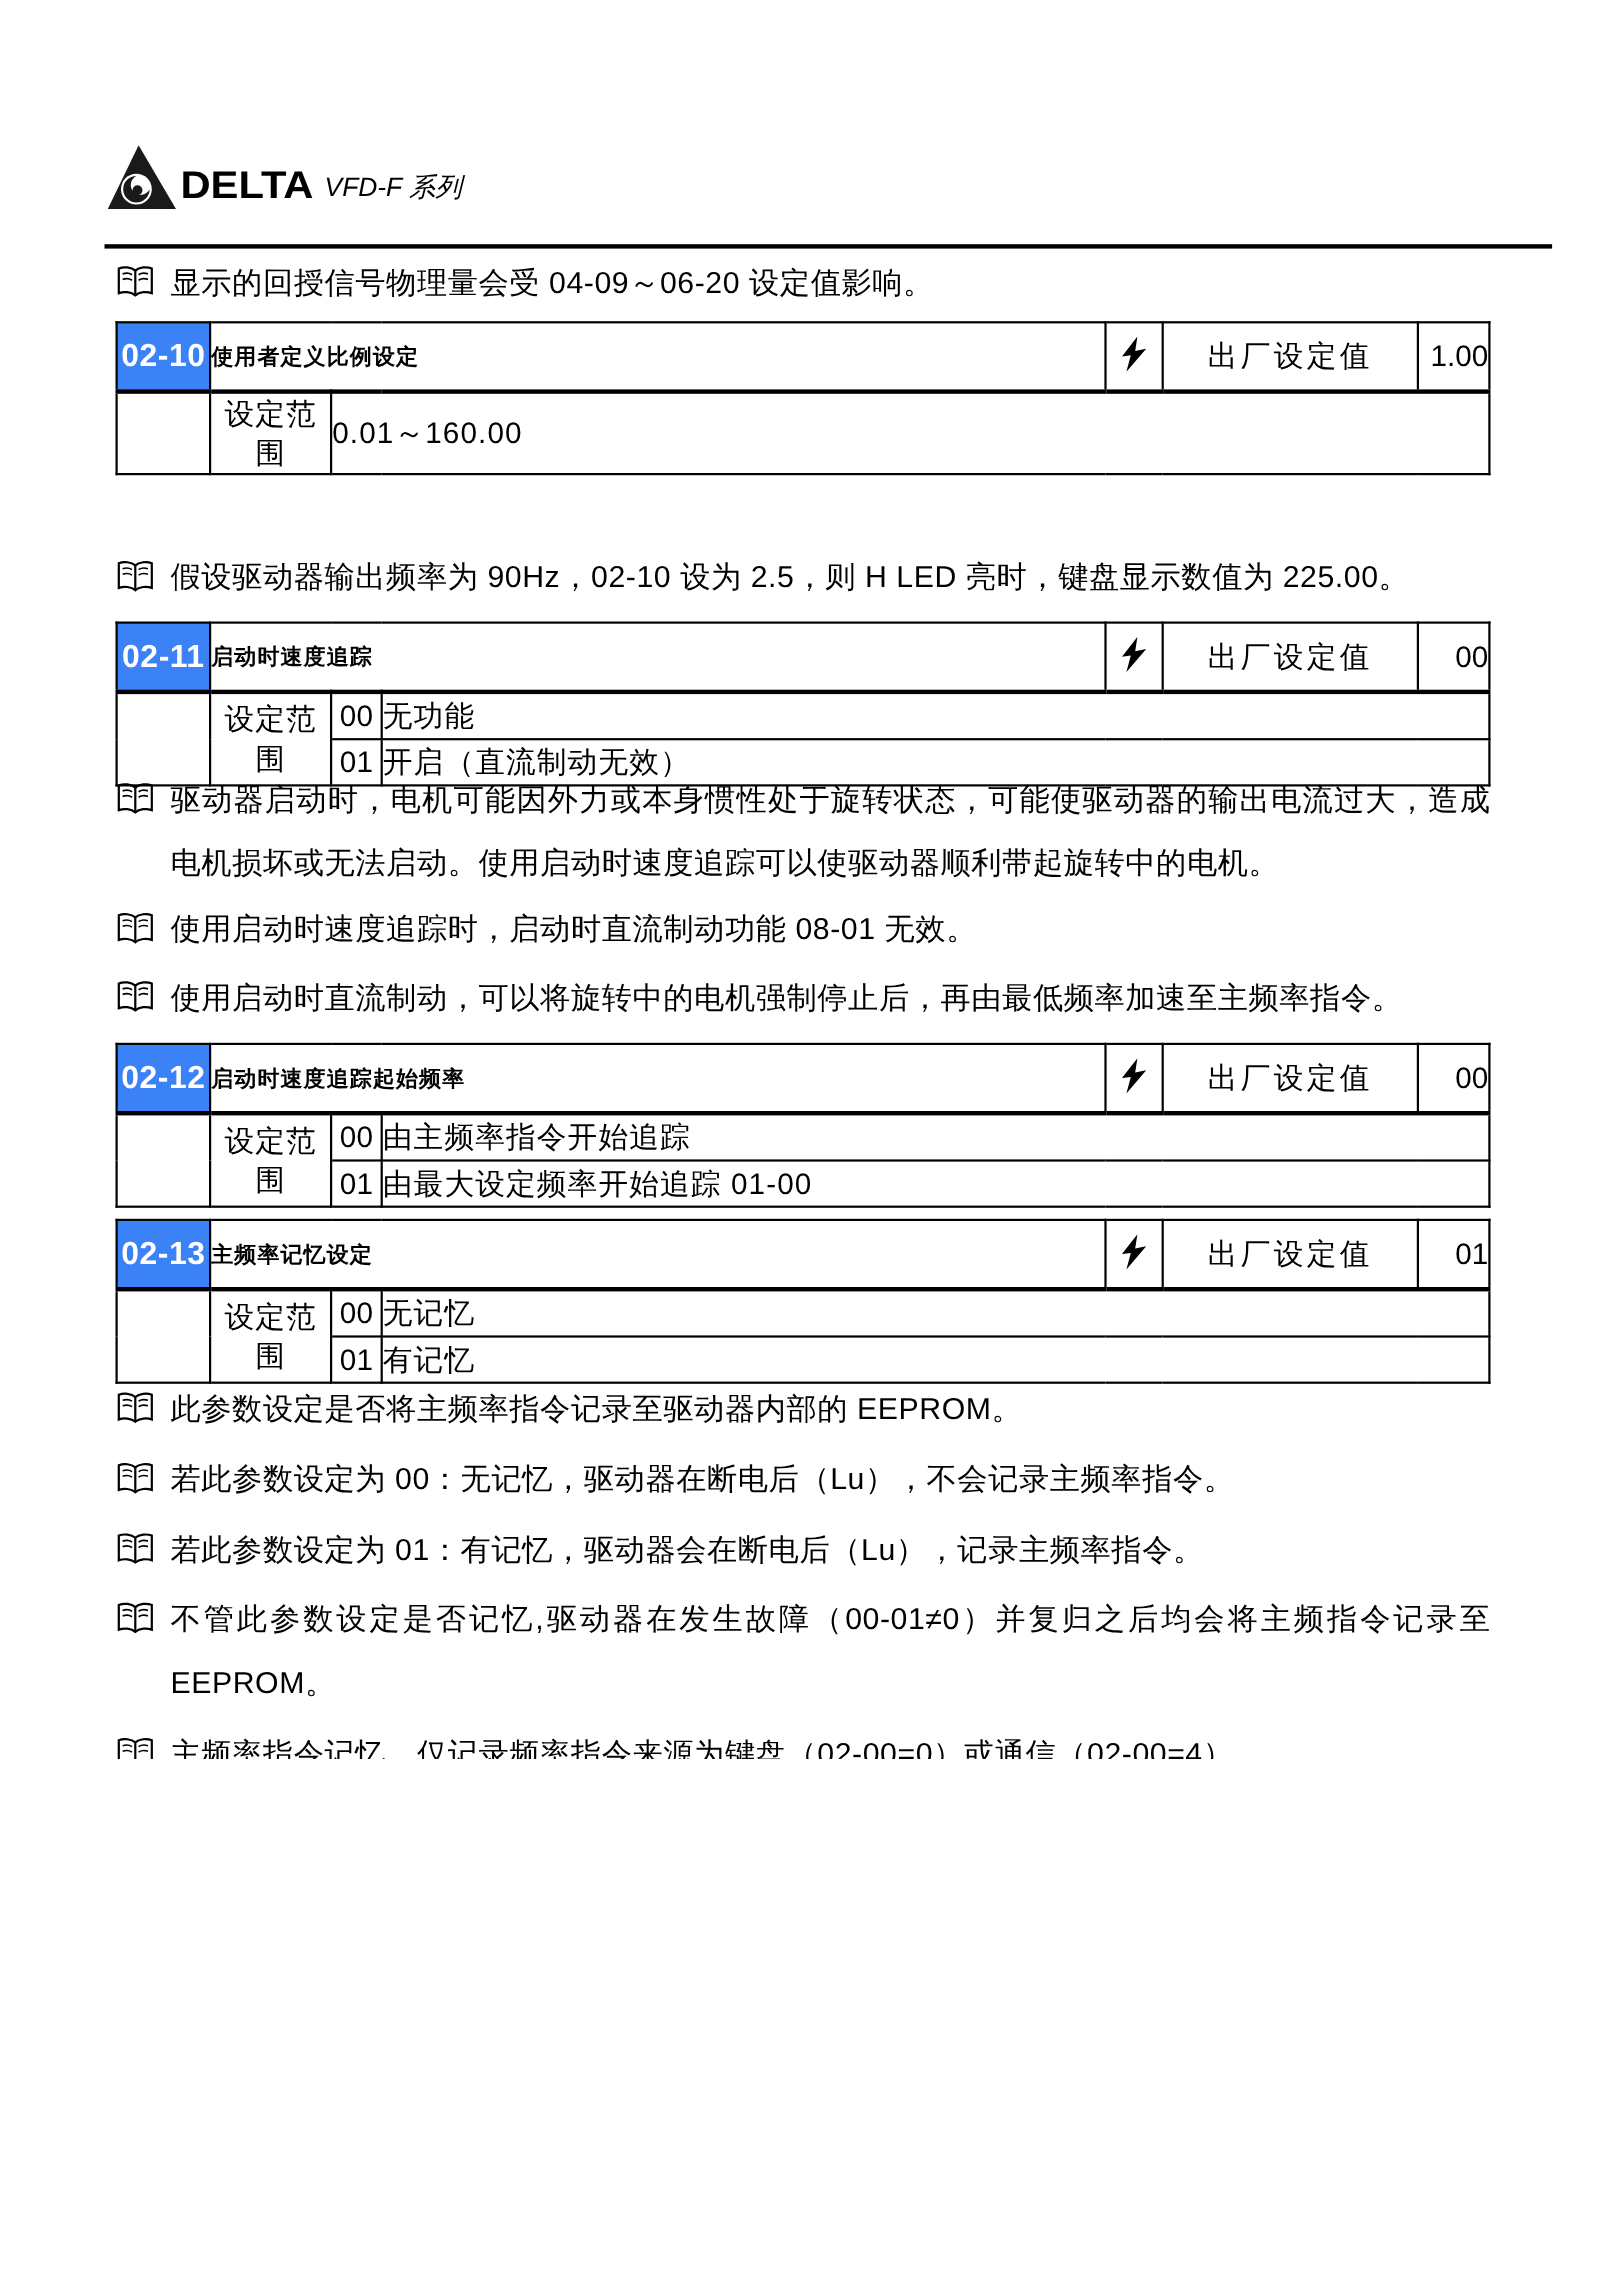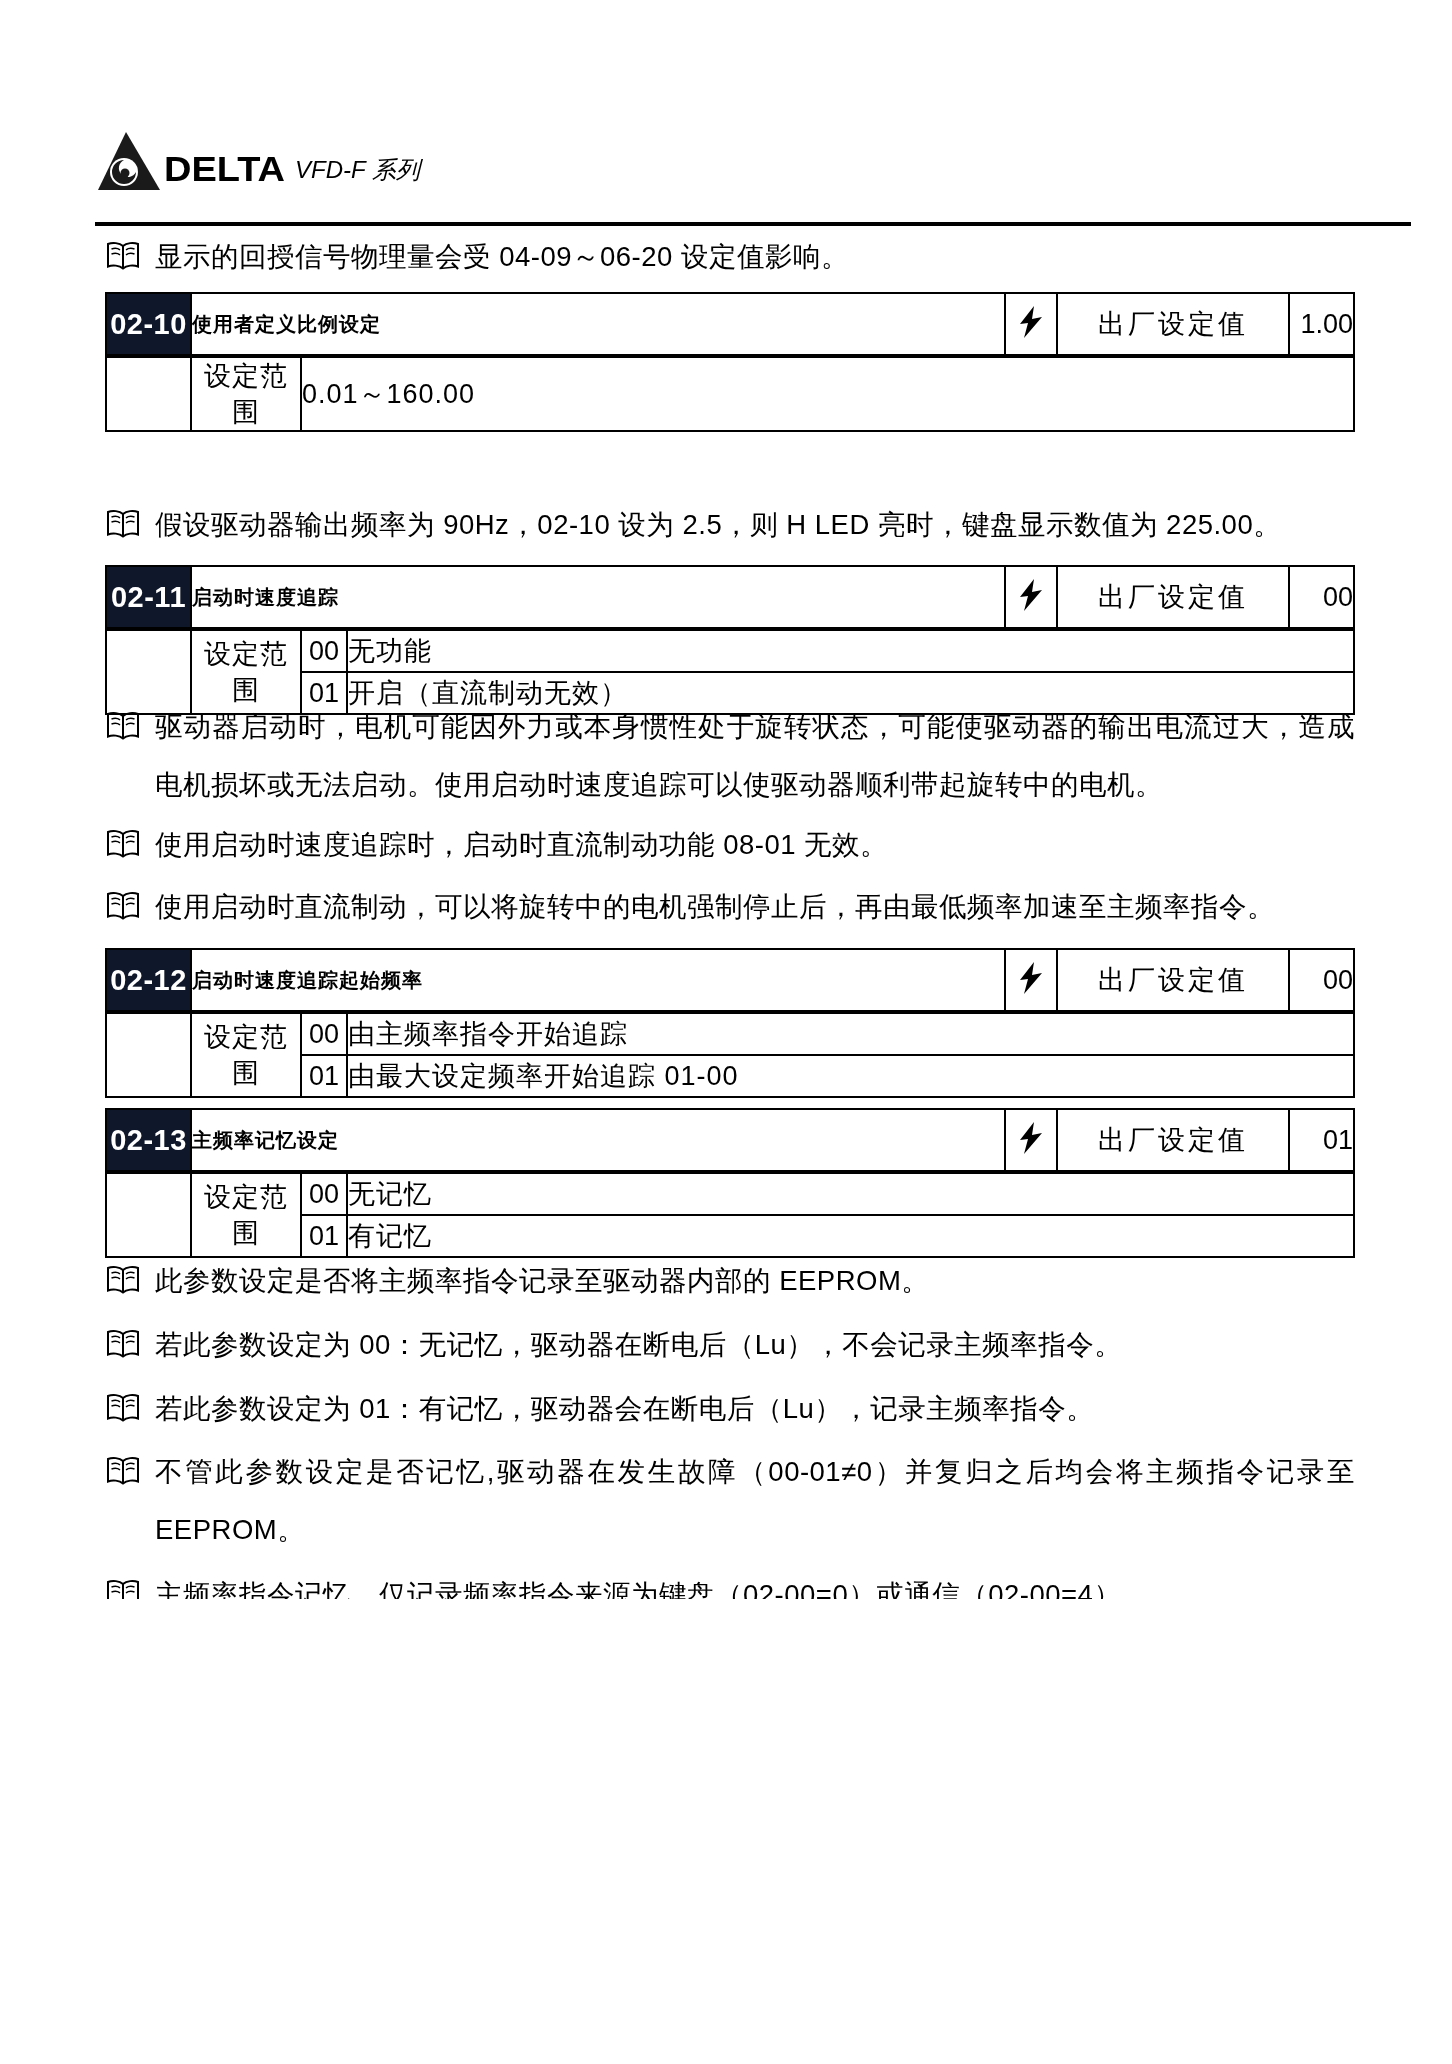--- a/index.html
+++ b/index.html
@@ -20,21 +20,21 @@
   
   .note{position:absolute;left:105px;width:1252px;display:flex;}
   .note .book{flex:0 0 36px;margin-top:13px;}
   .note .note-text{font-size:27.5px;line-height:58px;text-align:justify;letter-spacing:.5px;}
   .note .note-text{margin-left:14px;width:1200px;}
 
   
   table.param{position:absolute;left:105px;width:1250px;border-collapse:collapse;table-layout:fixed;}
   table.param td{border:2px solid #000;vertical-align:middle;padding:0;}
   table.param .head-row td{border-bottom:4px solid #000;height:60px;}
-  td.code-cell{background:#0f172a;color:#fff;font-weight:bold;font-size:29px;text-align:center;letter-spacing:.5px;}
+  td.code-cell{background:#3b82f6;color:#fff;font-weight:bold;font-size:29px;text-align:center;letter-spacing:.5px;}
   td.title-cell{font-size:20px;font-weight:bold;padding-left:10px;letter-spacing:1px;}
   td.bolt-cell{text-align:center;}
   td.deflabel-cell{font-size:27px;text-align:center;letter-spacing:3px;}
   td.defval-cell{font-size:27px;text-align:right;}
   table.param .opt-row td{height:40px;font-size:27px;}
   td.blank-cell{background:#fff;}
   td.range-cell{text-align:center;letter-spacing:1px;}
   td.optcode-cell{text-align:center;}
   td.opttext-cell{padding-left:8px;letter-spacing:1px;}
 

